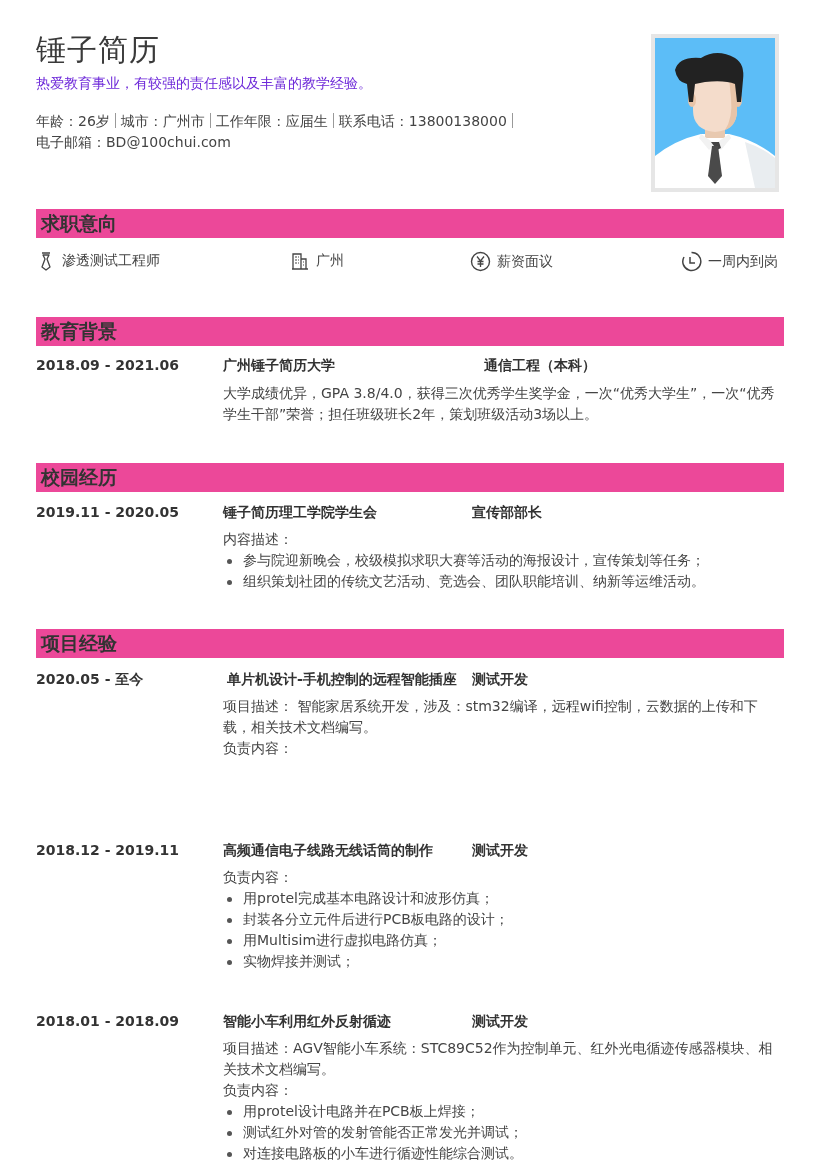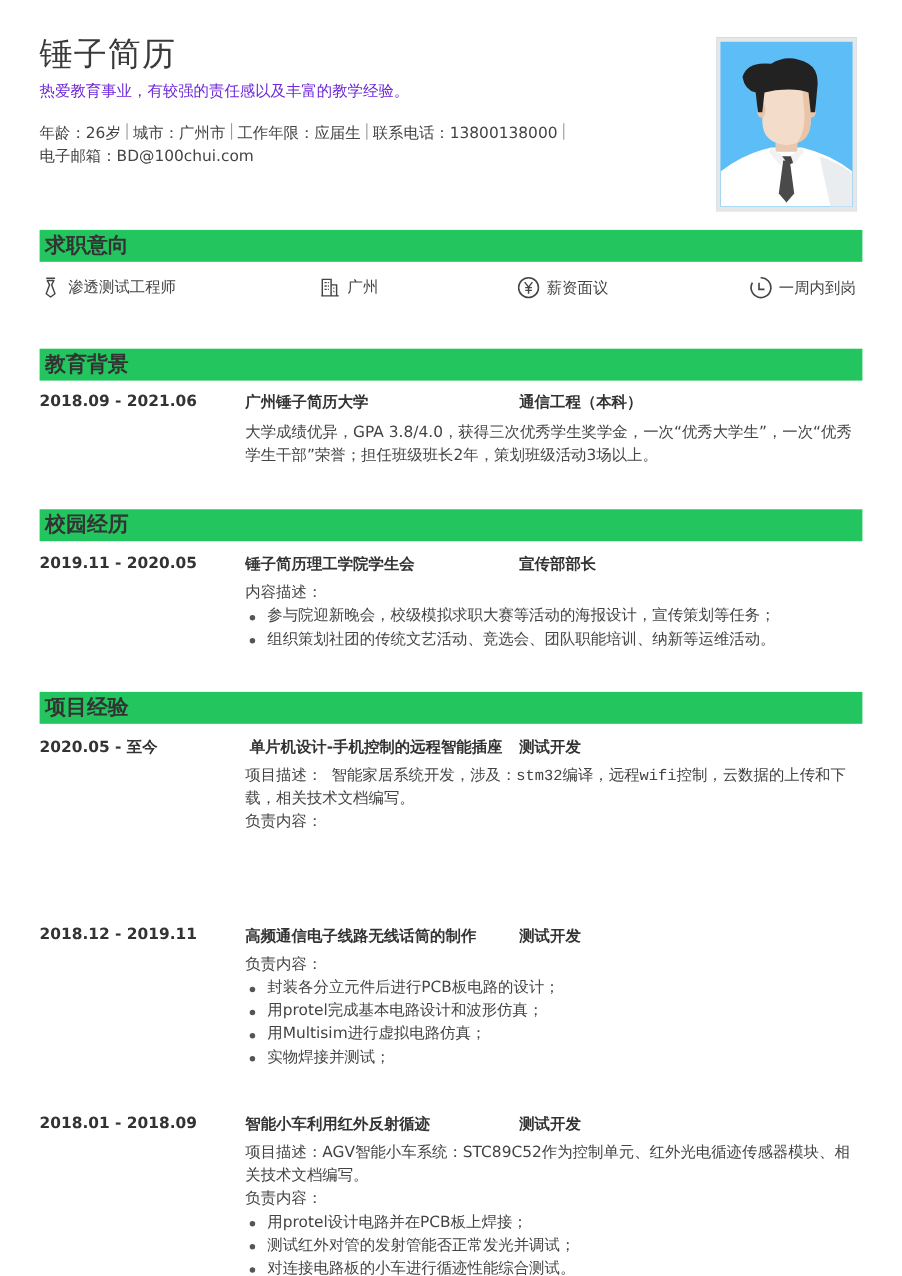--- a/index.html
+++ b/index.html
@@ -17,21 +17,21 @@
     .info .sep { display: inline-block; width: 1px; height: 15px; background: #999; margin: 0 5px; vertical-align: -2px; }
 
     .photo {
       position: absolute; left: 651px; top: 34px; width: 128px; height: 158px;
       border: 4px solid #e6e6e6; background: #5cbdf7; overflow: hidden;
     }
     .photo svg { display: block; }
 
     .section-title {
       position: absolute; left: 36px; width: 748px; height: 29px;
-      background: #22c55e;
+      background: #ec4899;
       font-size: 19px; font-weight: bold; color: #333;
       line-height: 29px; padding-left: 5px;
     }
 
     .intent-row { position: absolute; top: 251px; left: 36px; width: 748px; height: 24px; }
     .intent-item { position: absolute; top: 0; display: flex; align-items: center; font-size: 14px; color: #444; }
     .intent-item svg { margin-right: 6px; }
 
     .entry-date { position: absolute; left: 36px; font-size: 14px; font-weight: bold; color: #333; }
     .entry-org { position: absolute; left: 223px; font-size: 14px; font-weight: bold; color: #333; }
@@ -108,21 +108,21 @@
       <path d="M10.5 1.5 A9 9 0 1 1 3 6" fill="none" stroke="#444" stroke-width="1.5"></path>
       <path d="M9 6 L9 12 L14 12" fill="none" stroke="#444" stroke-width="1.5"></path>
     </svg>
     <span>一周内到岗</span>
   </div>
 </div>
 
 <div class="section-title" style="top:317px;">教育背景</div>
 <div class="entry-date" style="top:357px;">2018.09 - 2021.06</div>
 <div class="entry-org" style="top:357px;">广州锤子简历大学</div>
-<div class="entry-role" style="top:357px; left:472px;">通信工程（本科）</div>
+<div class="entry-role" style="top:357px; left:484px;">通信工程（本科）</div>
 <div class="entry-body" style="top:383px;">
   <div>大学成绩优异，GPA 3.8/4.0，获得三次优秀学生奖学金，一次“优秀大学生”，一次“优秀学生干部”荣誉；担任班级班长2年，策划班级活动3场以上。</div>
 </div>
 
 <div class="section-title" style="top:463px;">校园经历</div>
 <div class="entry-date" style="top:504px;">2019.11 - 2020.05</div>
 <div class="entry-org" style="top:504px;">锤子简历理工学院学生会</div>
 <div class="entry-role" style="top:504px; left:472px;">宣传部部长</div>
 <div class="entry-body" style="top:529px;">
   <div>内容描述：</div>
@@ -130,33 +130,33 @@
     <li>参与院迎新晚会，校级模拟求职大赛等活动的海报设计，宣传策划等任务；</li>
     <li>组织策划社团的传统文艺活动、竞选会、团队职能培训、纳新等运维活动。</li>
   </ul>
 </div>
 
 <div class="section-title" style="top:629px;">项目经验</div>
 
 <div class="entry-date" style="top:671px;">2020.05 - 至今</div>
 <div class="entry-org" style="top:671px; left:227px;">单片机设计-手机控制的远程智能插座</div>
 <div class="entry-role" style="top:671px; left:472px;">测试开发</div>
-<div class="entry-body" style="top:696px;font-family:Liberation Mono, monospace;">
+<div class="entry-body" style="top:696px;">
   <div>项目描述： 智能家居系统开发，涉及：stm32编译，远程wifi控制，云数据的上传和下载，相关技术文档编写。</div>
   <div>负责内容：</div>
 </div>
 
 <div class="entry-date" style="top:842px;">2018.12 - 2019.11</div>
 <div class="entry-org" style="top:842px;">高频通信电子线路无线话筒的制作</div>
 <div class="entry-role" style="top:842px; left:472px;">测试开发</div>
 <div class="entry-body" style="top:867px;">
   <div>负责内容：</div>
   <ul>
+    <li>用protel完成基本电路设计和波形仿真；</li>
     <li>封装各分立元件后进行PCB板电路的设计；</li>
-    <li>用protel完成基本电路设计和波形仿真；</li>
     <li>用Multisim进行虚拟电路仿真；</li>
     <li>实物焊接并测试；</li>
   </ul>
 </div>
 
 <div class="entry-date" style="top:1013px;">2018.01 - 2018.09</div>
 <div class="entry-org" style="top:1013px;">智能小车利用红外反射循迹</div>
 <div class="entry-role" style="top:1013px; left:472px;">测试开发</div>
 <div class="entry-body" style="top:1038px;">
   <div>项目描述：AGV智能小车系统：STC89C52作为控制单元、红外光电循迹传感器模块、相关技术文档编写。</div>

